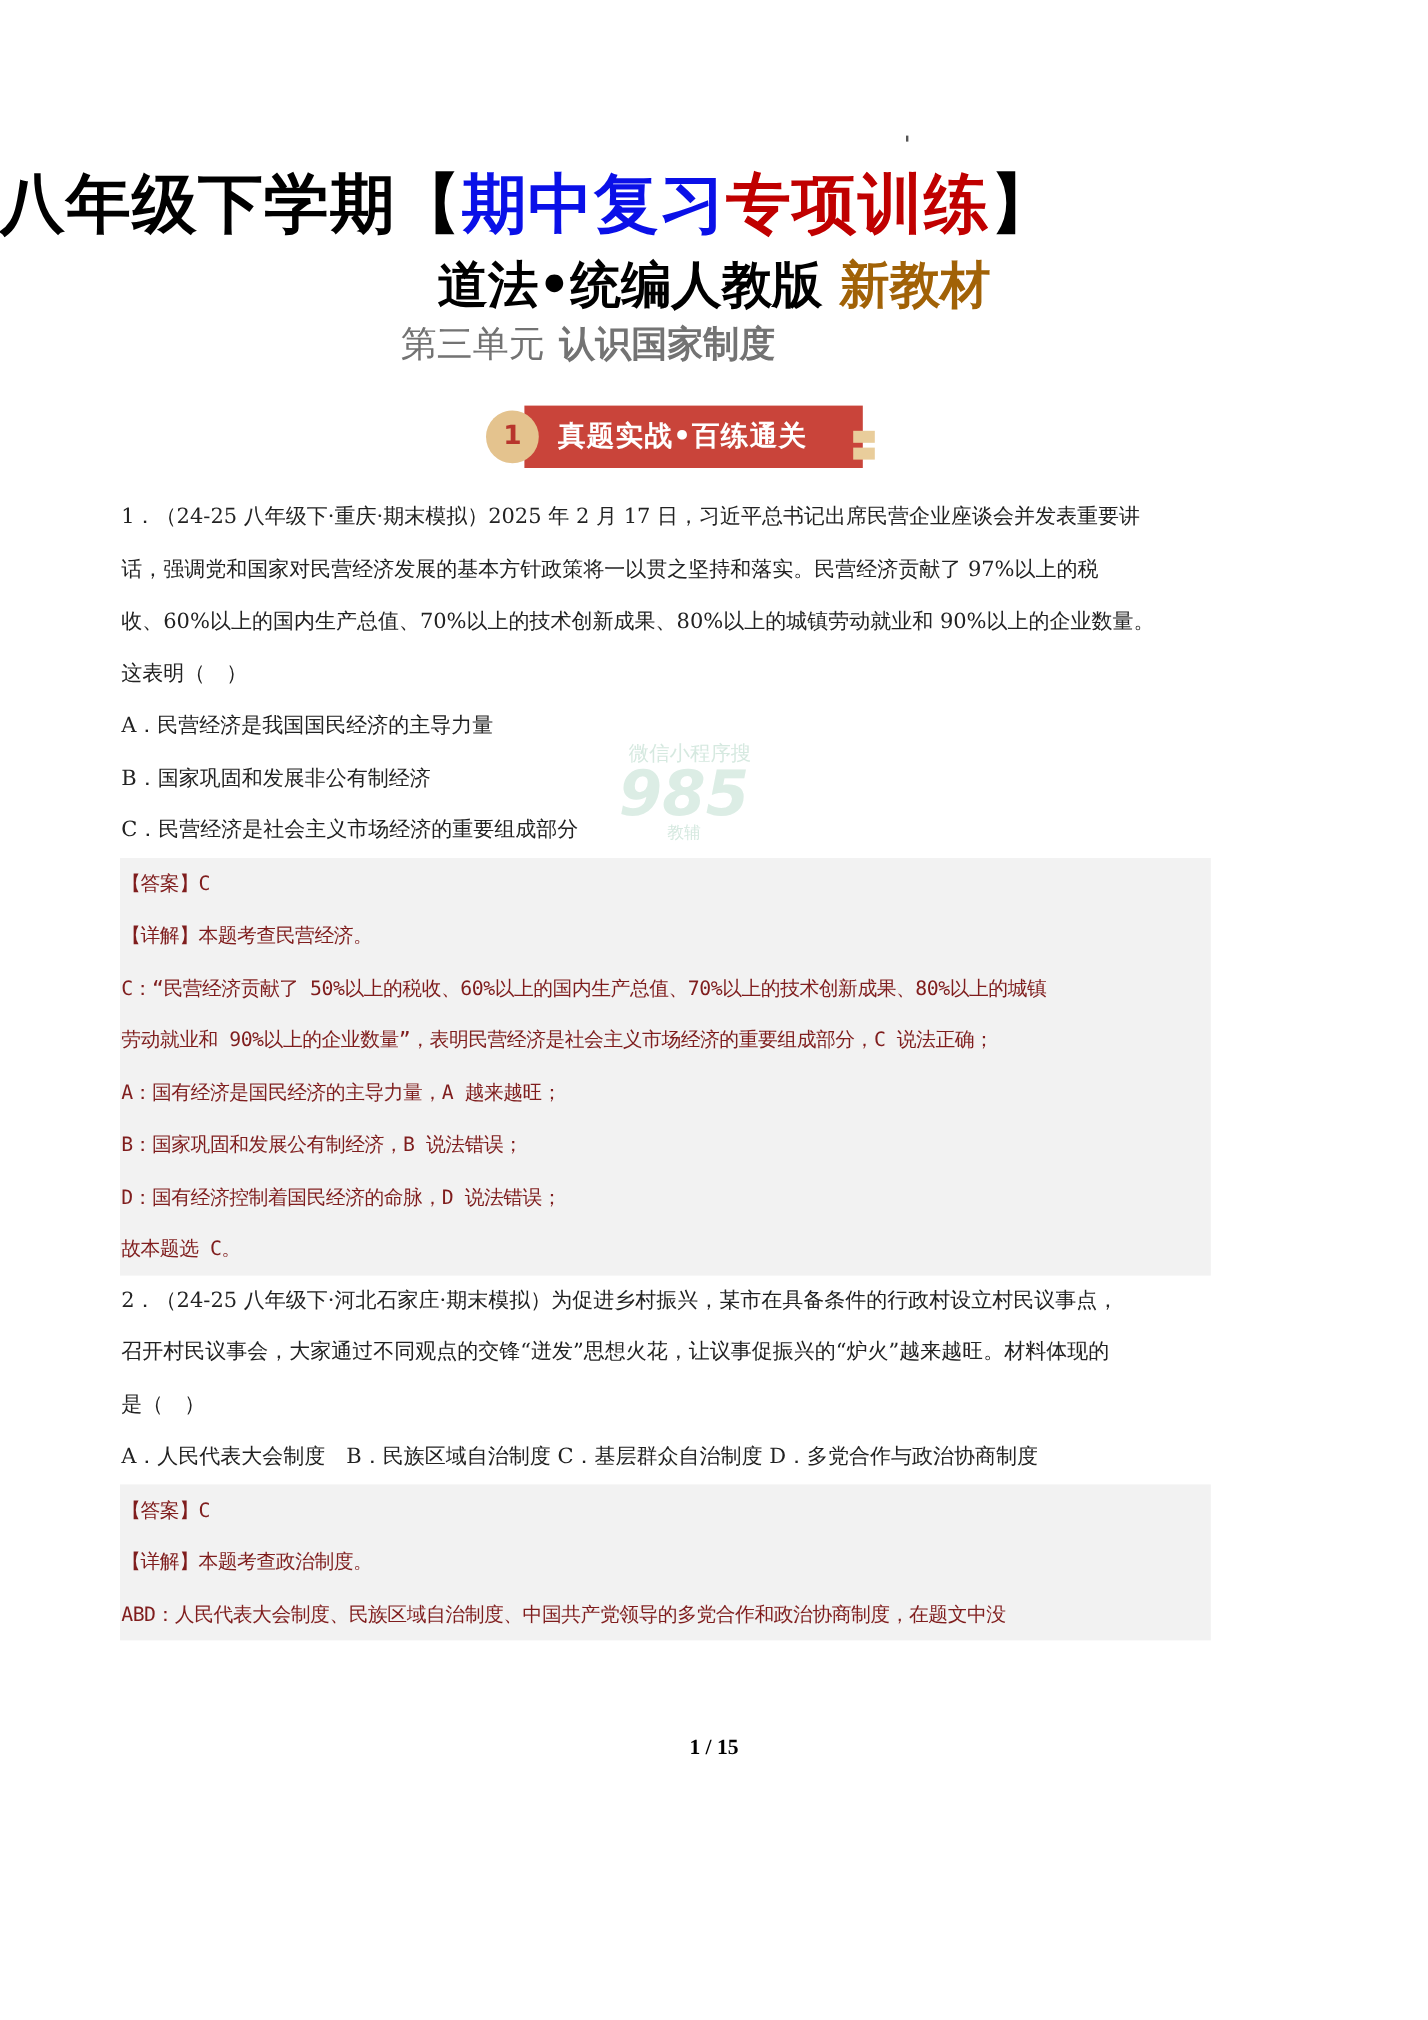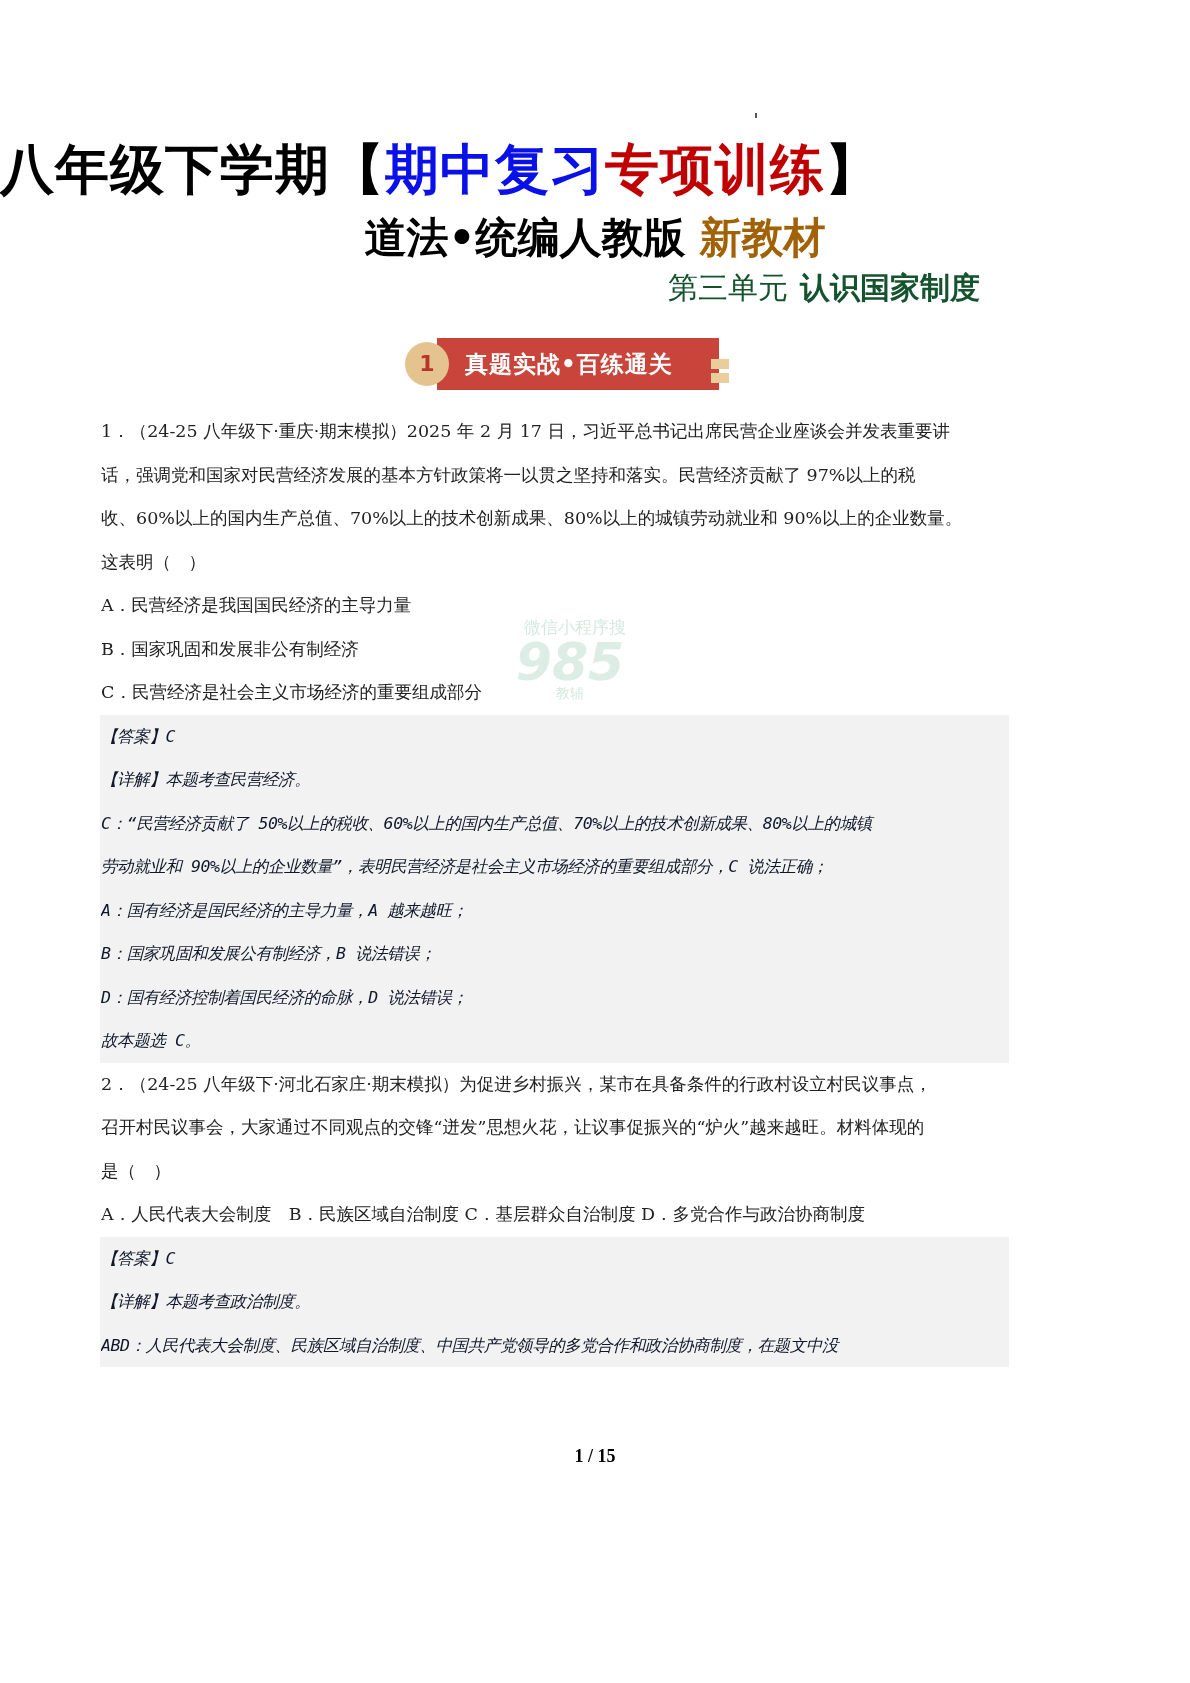--- a/index.html
+++ b/index.html
@@ -8,36 +8,36 @@
   .tick { position: absolute; left: 755px; top: 113px; width: 2px; height: 5px; background: #555; }
   .title1 { position: absolute; left: 0; width: 1190px; top: 138px; text-align: left;
             font-family: "DejaVu Sans", sans-serif; font-weight: bold; font-size: 54px; letter-spacing: 1px;
             color: #000; line-height: 64px; white-space: nowrap; }
   .title1 .blue { color: #0a10e8; }
   .title1 .red { color: #c00000; }
   .title2 { position: absolute; left: 0; width: 1190px; top: 210px; text-align: center;
             font-family: "DejaVu Sans", sans-serif; font-weight: bold; font-size: 42px; color: #000;
             line-height: 56px; white-space: nowrap; }
   .title2 .green { color: #a16207; margin-left: 14px; }
-  .title3 { position: absolute; left: 0; width: 980px; top: 266px; text-align: right;
-            font-family: "DejaVu Sans", sans-serif; font-weight: bold; font-size: 30px; color: #14532d;
+  .title3 { position: absolute; left: 0; width: 980px; top: 266px; text-align: center;
+            font-family: "DejaVu Sans", sans-serif; font-weight: bold; font-size: 30px; color: #737373;
             line-height: 44px; white-space: nowrap; }
   .title3 .unit { font-weight: normal; margin-right: 12px; }
   .banner { position: absolute; left: 405px; top: 333px; width: 330px; height: 60px; }
   .banner .bar { position: absolute; left: 32px; top: 5px; width: 282px; height: 52px; background: #c9443a; }
   .banner .circle { position: absolute; left: 0; top: 9px; width: 44px; height: 44px; border-radius: 50%;
             background: #e4c38e; color: #b8352c; font-family: "DejaVu Sans", sans-serif; font-weight: bold;
             font-size: 22px; line-height: 44px; text-align: center; }
   .banner .label { position: absolute; left: 60px; top: 5px; height: 46px; line-height: 52px; color: #fff;
             font-family: "DejaVu Sans", sans-serif; font-weight: bold; font-size: 23px; letter-spacing: 1px; text-align: center; }
   .banner .notch1, .banner .notch2 { position: absolute; left: 306px; width: 18px; height: 10px; background: #e9cd9b; }
   .banner .notch1 { top: 26px; } .banner .notch2 { top: 40px; }
   .content { position: absolute; left: 101px; top: 410px; width: 908px; font-size: 17.5px; }
   .line { height: 43.5px; line-height: 43.5px; white-space: nowrap; overflow: hidden; }
-  .ans { background: #f2f2f2; color: #0f172a; margin-left: -1px; padding-left: 1px; font-style: italic; }
+  .ans { background: #f2f2f2; color: #7f1d1d; margin-left: -1px; padding-left: 1px; }
   .ans .line { font-family: "DejaVu Sans Mono", "Liberation Mono", monospace; font-size: 16.5px; letter-spacing: -0.4px; }
   .watermark { position: absolute; left: 455px; top: 616px; width: 210px; height: 140px; color: #d6e9e0;
                text-align: center; font-family: "DejaVu Sans", sans-serif; pointer-events: none; }
   .watermark .wm-top { font-size: 17px; margin-left: 30px; }
   .watermark .wm-num { font-size: 52px; font-weight: bold; font-style: italic; line-height: 46px; margin-left: 20px; color: #dcede5; }
   .watermark .wm-sub { font-size: 14px; margin-left: 20px; }
   .watermark .wm-bottom { font-size: 21px; position: absolute; top: 110px; left: 0; width: 210px; color: #dedede; }
   .footer { position: absolute; left: 0; width: 1190px; top: 1446px; text-align: center;
             font-family: "Liberation Serif", serif; font-weight: bold; font-size: 18px; color: #000; }
 </style>

